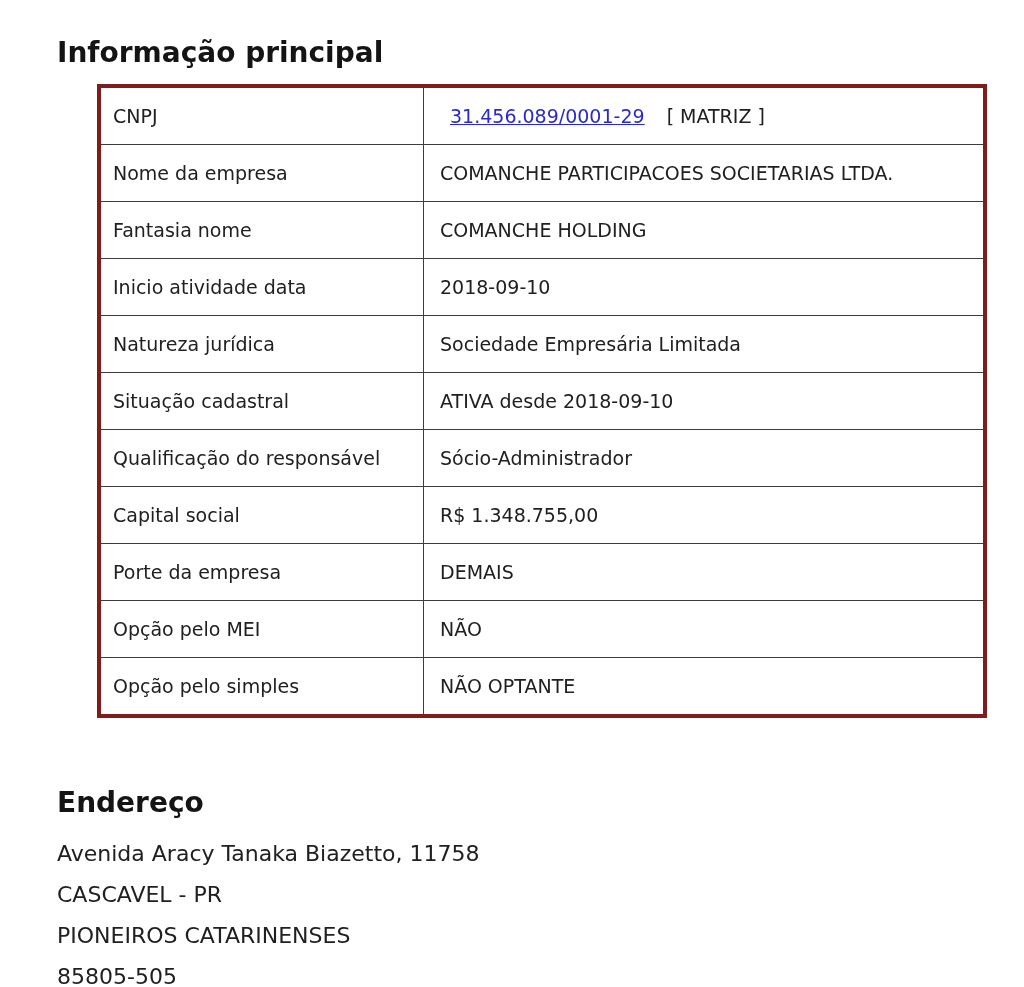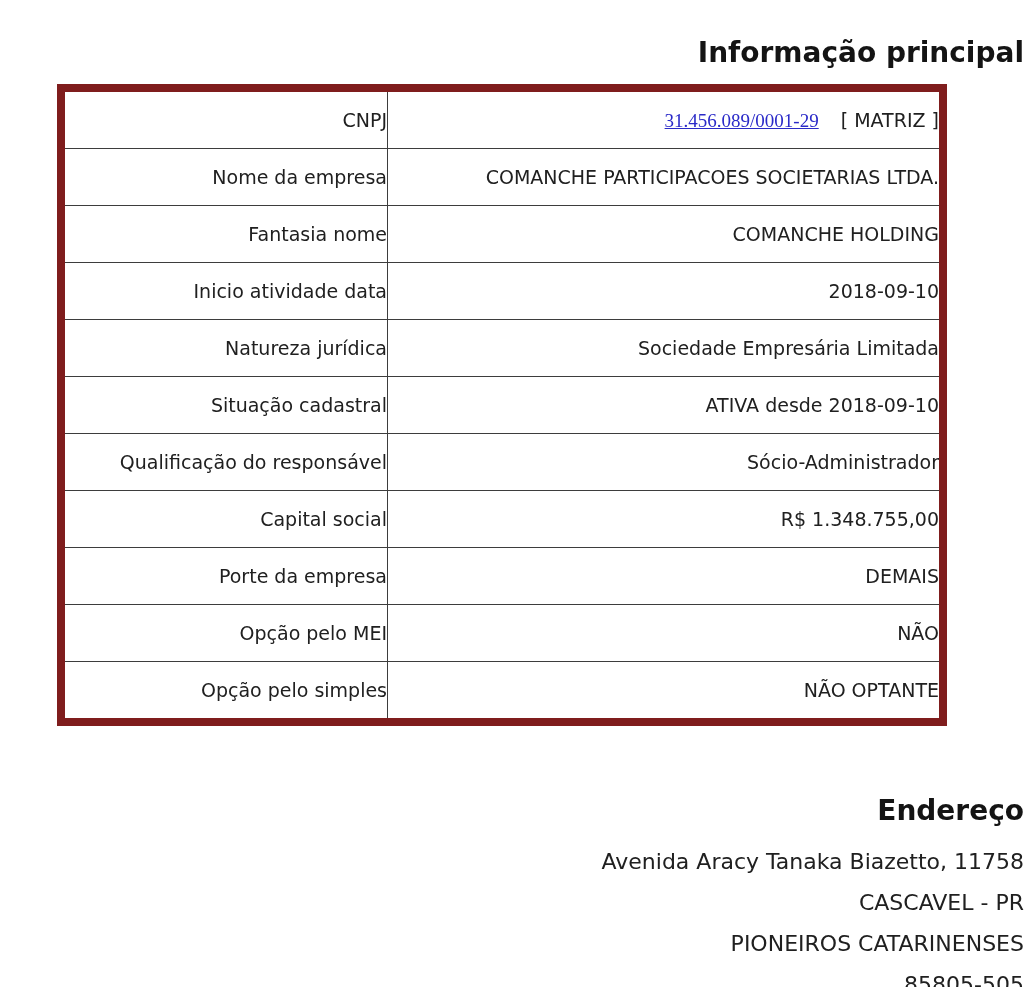--- a/index.html
+++ b/index.html
@@ -9,34 +9,34 @@
     font-family: "DejaVu Sans", "Liberation Sans", sans-serif;
     color: #202020;
   }
   .page {
     width: 1024px;
     height: 987px;
     box-sizing: border-box;
     padding: 36px 0 0 57px;
     background: #ffffff;
     overflow: hidden;
-    text-align: right;
   }
   .section-title {
     font-size: 28px;
     font-weight: 700;
     color: #141414;
     margin: 0 0 15px 0;
     letter-spacing: 0;
   }
   table.info-table {
     border-collapse: collapse;
     width: 890px;
     table-layout: fixed;
-    border: 8px solid #7f1d1d;
+    border: 4px solid #7f1d1d;
+    margin-left: 40px;
   }
   table.info-table td {
     border: 1px solid #3d3d3d;
     height: 56px;
     font-size: 19px;
     vertical-align: middle;
     color: #202020;
     overflow: hidden;
     white-space: nowrap;
   }
@@ -45,21 +45,20 @@
     padding: 0 0 0 12px;
   }
   td.cell-value {
     padding: 0 0 0 16px;
   }
   .cnpj-link {
     color: #2a2ac8;
     text-decoration: underline;
     margin-left: 10px;
     cursor: pointer;
-    font-family: Liberation Serif, serif;
   }
   .matriz-tag {
     margin-left: 16px;
     color: #202020;
   }
   .address-section {
     margin-top: 68px;
   }
   .address-section .section-title {
     margin-bottom: 14px;

